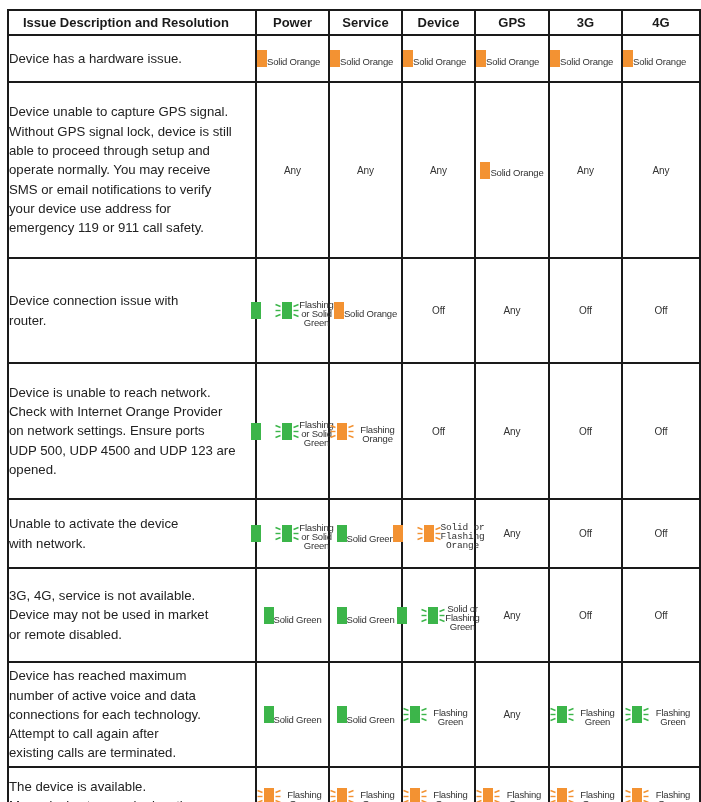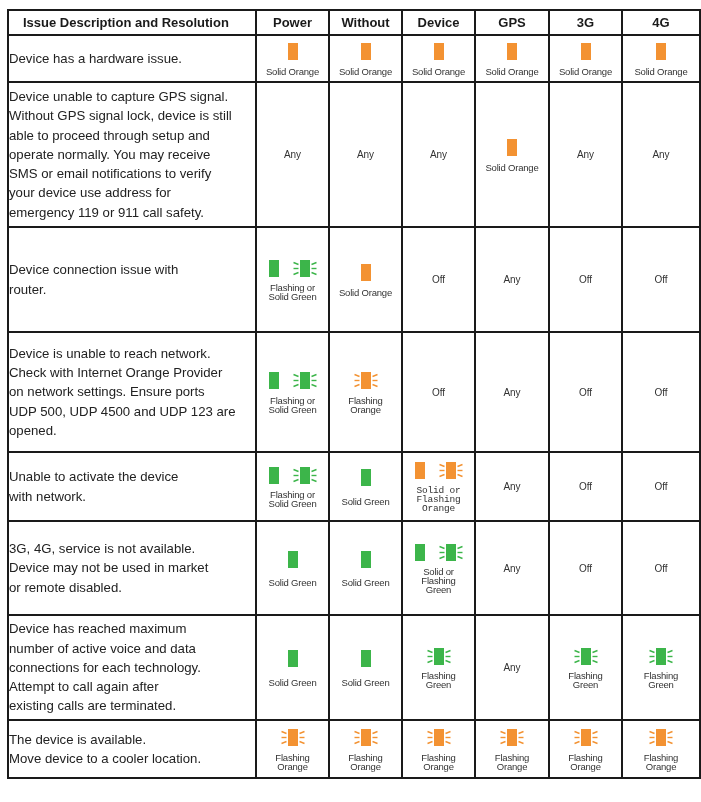--- a/index.html
+++ b/index.html
@@ -17,21 +17,21 @@
     height: 23px; font-weight: bold; font-size: 13px; text-align: center;
     color: #1a1a1a;
   }
   table.led-table th.desc-head { text-align: left; padding-left: 14px; }
   td.desc {
     vertical-align: top; text-align: left; font-size: 13.2px; line-height: 19.3px;
     padding: 3px 6px 0 8px; color: #222;
   }
   td.desc .line { display: block; white-space: nowrap; }
   td.led { text-align: center; position: relative; }
-  .cell-inner { display: flex; flex-direction: column; align-items: center; justify-content: center; }
+  .cell-inner { display: flex; align-items: center; justify-content: center; }
   .icons { display: flex; align-items: center; justify-content: center; gap: 14px; height: 20px; }
   .caption { font-size: 9.5px; line-height: 9px; color: #333; margin-top: 5px; text-align: center; letter-spacing: -0.2px; }
   .plain { font-size: 10px; color: #333; }
   .solid { width: 10px; height: 17px; display: inline-block; }
   .flash { position: relative; width: 24px; height: 17px; display: inline-block; }
   .flash .core { position: absolute; left: 7px; top: 0; width: 10px; height: 17px; }
   .flash svg { position: absolute; left: 0; top: 0; }
   .top-align .cell-inner { justify-content: flex-start; padding-top: 0; }
 </style>
 </head>
@@ -44,21 +44,21 @@
       <col style="width:73px">
       <col style="width:73px">
       <col style="width:74px">
       <col style="width:73px">
       <col style="width:78px">
   </colgroup>
   <thead>
     <tr>
       <th class="desc-head">Issue Description and Resolution</th>
       <th>Power</th>
-      <th>Without</th>
+      <th>Service</th>
       <th>Device</th>
       <th>GPS</th>
       <th>3G</th>
       <th>4G</th>
     </tr>
   </thead>
   <tbody id="tbody">
       <tr style="height: 47px;">
         <td class="desc">
           <span class="line">Device has a hardware issue.</span>
@@ -105,21 +105,21 @@
         </td>
         <td class="led top-align">
           <div class="cell-inner">
             <div class="icons">
               <span class="solid" style="background: rgb(243, 146, 50);"></span>
             </div>
             <div class="caption">Solid Orange</div>
           </div>
         </td>
       </tr>
-      <tr style="height: 145px;">
+      <tr style="height: 176px;">
         <td class="desc">
           <span class="line">Device unable to capture GPS signal.</span>
           <span class="line">Without GPS signal lock, device is still</span>
           <span class="line">able to proceed through setup and</span>
           <span class="line">operate normally. You may receive</span>
           <span class="line">SMS or email notifications to verify</span>
           <span class="line">your device use address for</span>
           <span class="line">emergency 119 or 911 call safety.</span>
         </td>
         <td class="led">
@@ -204,21 +204,21 @@
           <div class="cell-inner">
             <span class="plain">Off</span>
           </div>
         </td>
         <td class="led">
           <div class="cell-inner">
             <span class="plain">Off</span>
           </div>
         </td>
       </tr>
-      <tr style="height: 120px;">
+      <tr style="height: 136px;">
         <td class="desc">
           <span class="line">Device is unable to reach network.</span>
           <span class="line">Check with Internet Orange Provider</span>
           <span class="line">on network settings. Ensure ports</span>
           <span class="line">UDP 500, UDP 4500 and UDP 123 are</span>
           <span class="line">opened.</span>
         </td>
         <td class="led">
           <div class="cell-inner">
             <div class="icons">

